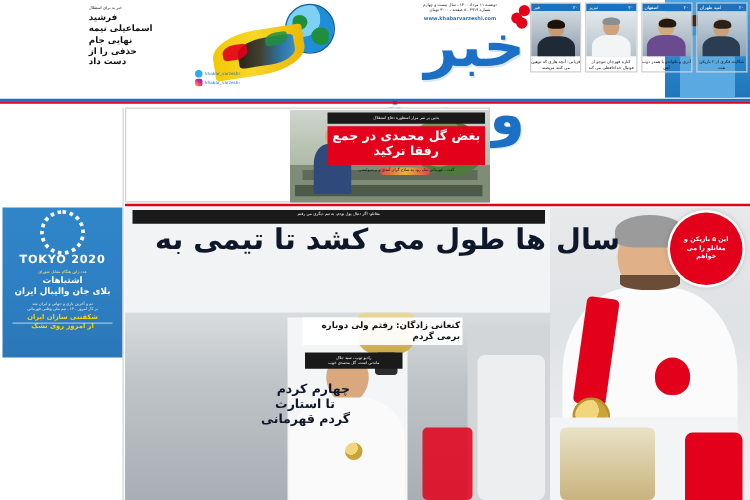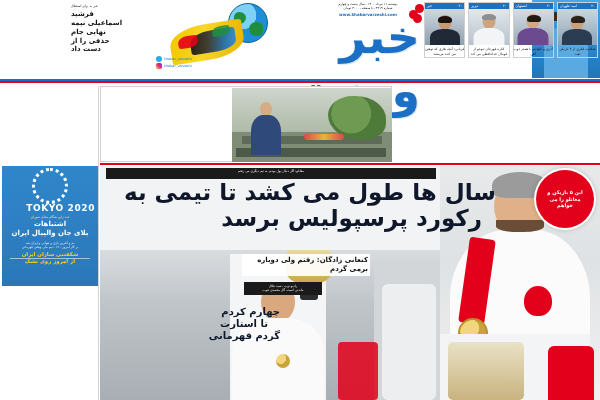--- a/index.html
+++ b/index.html
@@ -212,21 +212,21 @@
     <div class="abs" style="left:0;top:79px;width:600px;height:2px;background:#1b6fc4;"></div>
     <div class="abs" style="left:0;top:81px;width:600px;height:2px;background:#e2001a;"></div>
   </div>
 
 
   <div class="abs fa" style="left:2px;top:166px;width:96px;height:120px;
        background:linear-gradient(180deg,#2f86c9 0%,#2d7fc2 55%,#2a77b8 100%);padding:3px;">
     <div class="ctr" style="height:34px;">
       <div id="tokyo-ring"></div>
     </div>
-    <div class="bold wht" style="font-size:9px;letter-spacing:.6px;text-align:right;direction:ltr;">TOKYO 2020</div>
+    <div class="bold wht" style="font-size:9px;letter-spacing:.6px;text-align:center;direction:ltr;">TOKYO 2020</div>
     <div class="tiny" style="color:#ffe37a;text-align:center;margin-top:2px;">عدد ژاپن هنگام مقابل شورای</div>
     <div class="md bold wht" style="text-align:center;margin-top:1px;">اشتباهات</div>
     <div class="md bold wht" style="text-align:center;">بلای جان والیبال ایران</div>
     <div class="abs" style="left:8px;top:92px;width:80px;height:1px;background:rgba(255,255,255,.55);"></div>
     <div class="tiny" style="color:#dff0ff;text-align:center;margin-top:3px;">نم و آخرین بازی و جهانی و ایران شد</div>
     <div class="tiny" style="color:#dff0ff;text-align:center;">بر کار امروز ـ ۱۳ ـ تیم ملی وطنی قهرمانی</div>
     <div class="sm bold" style="color:#ffd400;text-align:center;margin-top:2px;">شکفتنی سازان ایران</div>
     <div class="sm bold" style="color:#ffd400;text-align:center;">از امروز روی تشک</div>
   </div>
 
@@ -260,20 +260,27 @@
         <div class="head" style="top:0;width:12px;height:14px;background:#d6ab85;"></div>
         <div class="body" style="top:13px;width:30px;height:40px;background:#2f4a7a;"></div>
       </div>
       <div class="abs" style="left:96px;top:8px;width:58px;height:44px;
            background:radial-gradient(circle at 40% 40%,#6f9a52 0 45%,#4e7a3a 46% 100%);
            border-radius:45% 55% 40% 60%;"></div>
       <div class="abs" style="left:72px;top:46px;width:40px;height:6px;
            background:linear-gradient(90deg,#d94a4a,#e8b43a,#d94a4a);border-radius:3px;"></div>
     </div>
 
+    <div class="abs fa" style="right:1px;top:1px;width:130px;height:74px;padding:2px;">
+      <div class="blkbar wht tiny ctr" style="height:9px;padding:0 2px;">یحیی بر سر مزار اسطوره دفاع استقلال</div>
+      <div class="redbar" style="margin-top:2px;padding:3px 2px 4px;">
+        <div class="lg bold wht" style="text-align:center;">بغض گل محمدی در جمع رفقا ترکید</div>
+      </div>
+      <div class="tiny blk" style="text-align:center;margin-top:2px;">گفت ـ قهرمانی نیک رود به سلاح گران آمدی و پرسپولیسی</div>
+    </div>
   </div>
 
   <div class="abs redbar" style="left:100px;top:163px;width:500px;height:2px;"></div>
 
   <div class="abs" style="left:100px;top:166px;width:500px;height:234px;background:#f2f3f4;overflow:hidden;">
 
     <div class="abs photo" style="right:0;top:0;width:160px;height:234px;
          background:linear-gradient(180deg,#e7e9ea 0%,#dfe2e4 40%,#f0f1f2 100%);">
       <div class="person" style="top:4px;width:150px;height:230px;">
         <div class="head" style="top:6px;width:52px;height:60px;background:#e0b189;"></div>
@@ -291,21 +298,20 @@
            background:linear-gradient(180deg,#e9e2c6,#c9b37e);border-radius:5px;"></div>
       <div class="abs" style="right:6px;bottom:0;width:46px;height:54px;background:#e2001a;border-radius:6px 6px 0 0;"></div>
     </div>
 
     <div class="abs blkbar fa" style="left:6px;top:2px;width:330px;height:11px;padding:1px 4px;">
       <div class="wht tiny" style="text-align:center;">مغانلو: اگر دنبال پول بودم، به تیم دیگری می رفتم</div>
     </div>
 
     <div class="abs fa" style="left:2px;top:14px;width:398px;">
       <div class="xxl bold red" style="text-align:right;padding-right:4px;">سال ها طول می کشد تا تیمی به</div>
-      <div class="xxl bold red" style="text-align:right;padding-right:18px;margin-top:2px;">رکورد پرسپولیس برسد</div>
     </div>
 
     <div class="abs circ-badge ctr fa" style="right:6px;top:4px;width:58px;height:58px;padding:5px;">
       <span class="wht bold" style="font-size:5px;line-height:1.35;text-align:center;">این ۵ بازیکن و مغانلو را می خواهم</span>
     </div>
 
     <div class="abs" style="left:0;top:84px;width:340px;height:150px;">
 
       <div class="abs photo" style="left:0;top:0;width:340px;height:150px;
            background:linear-gradient(180deg,#d9dcdf 0%,#c0c5c9 35%,#a8aeb3 100%);">

